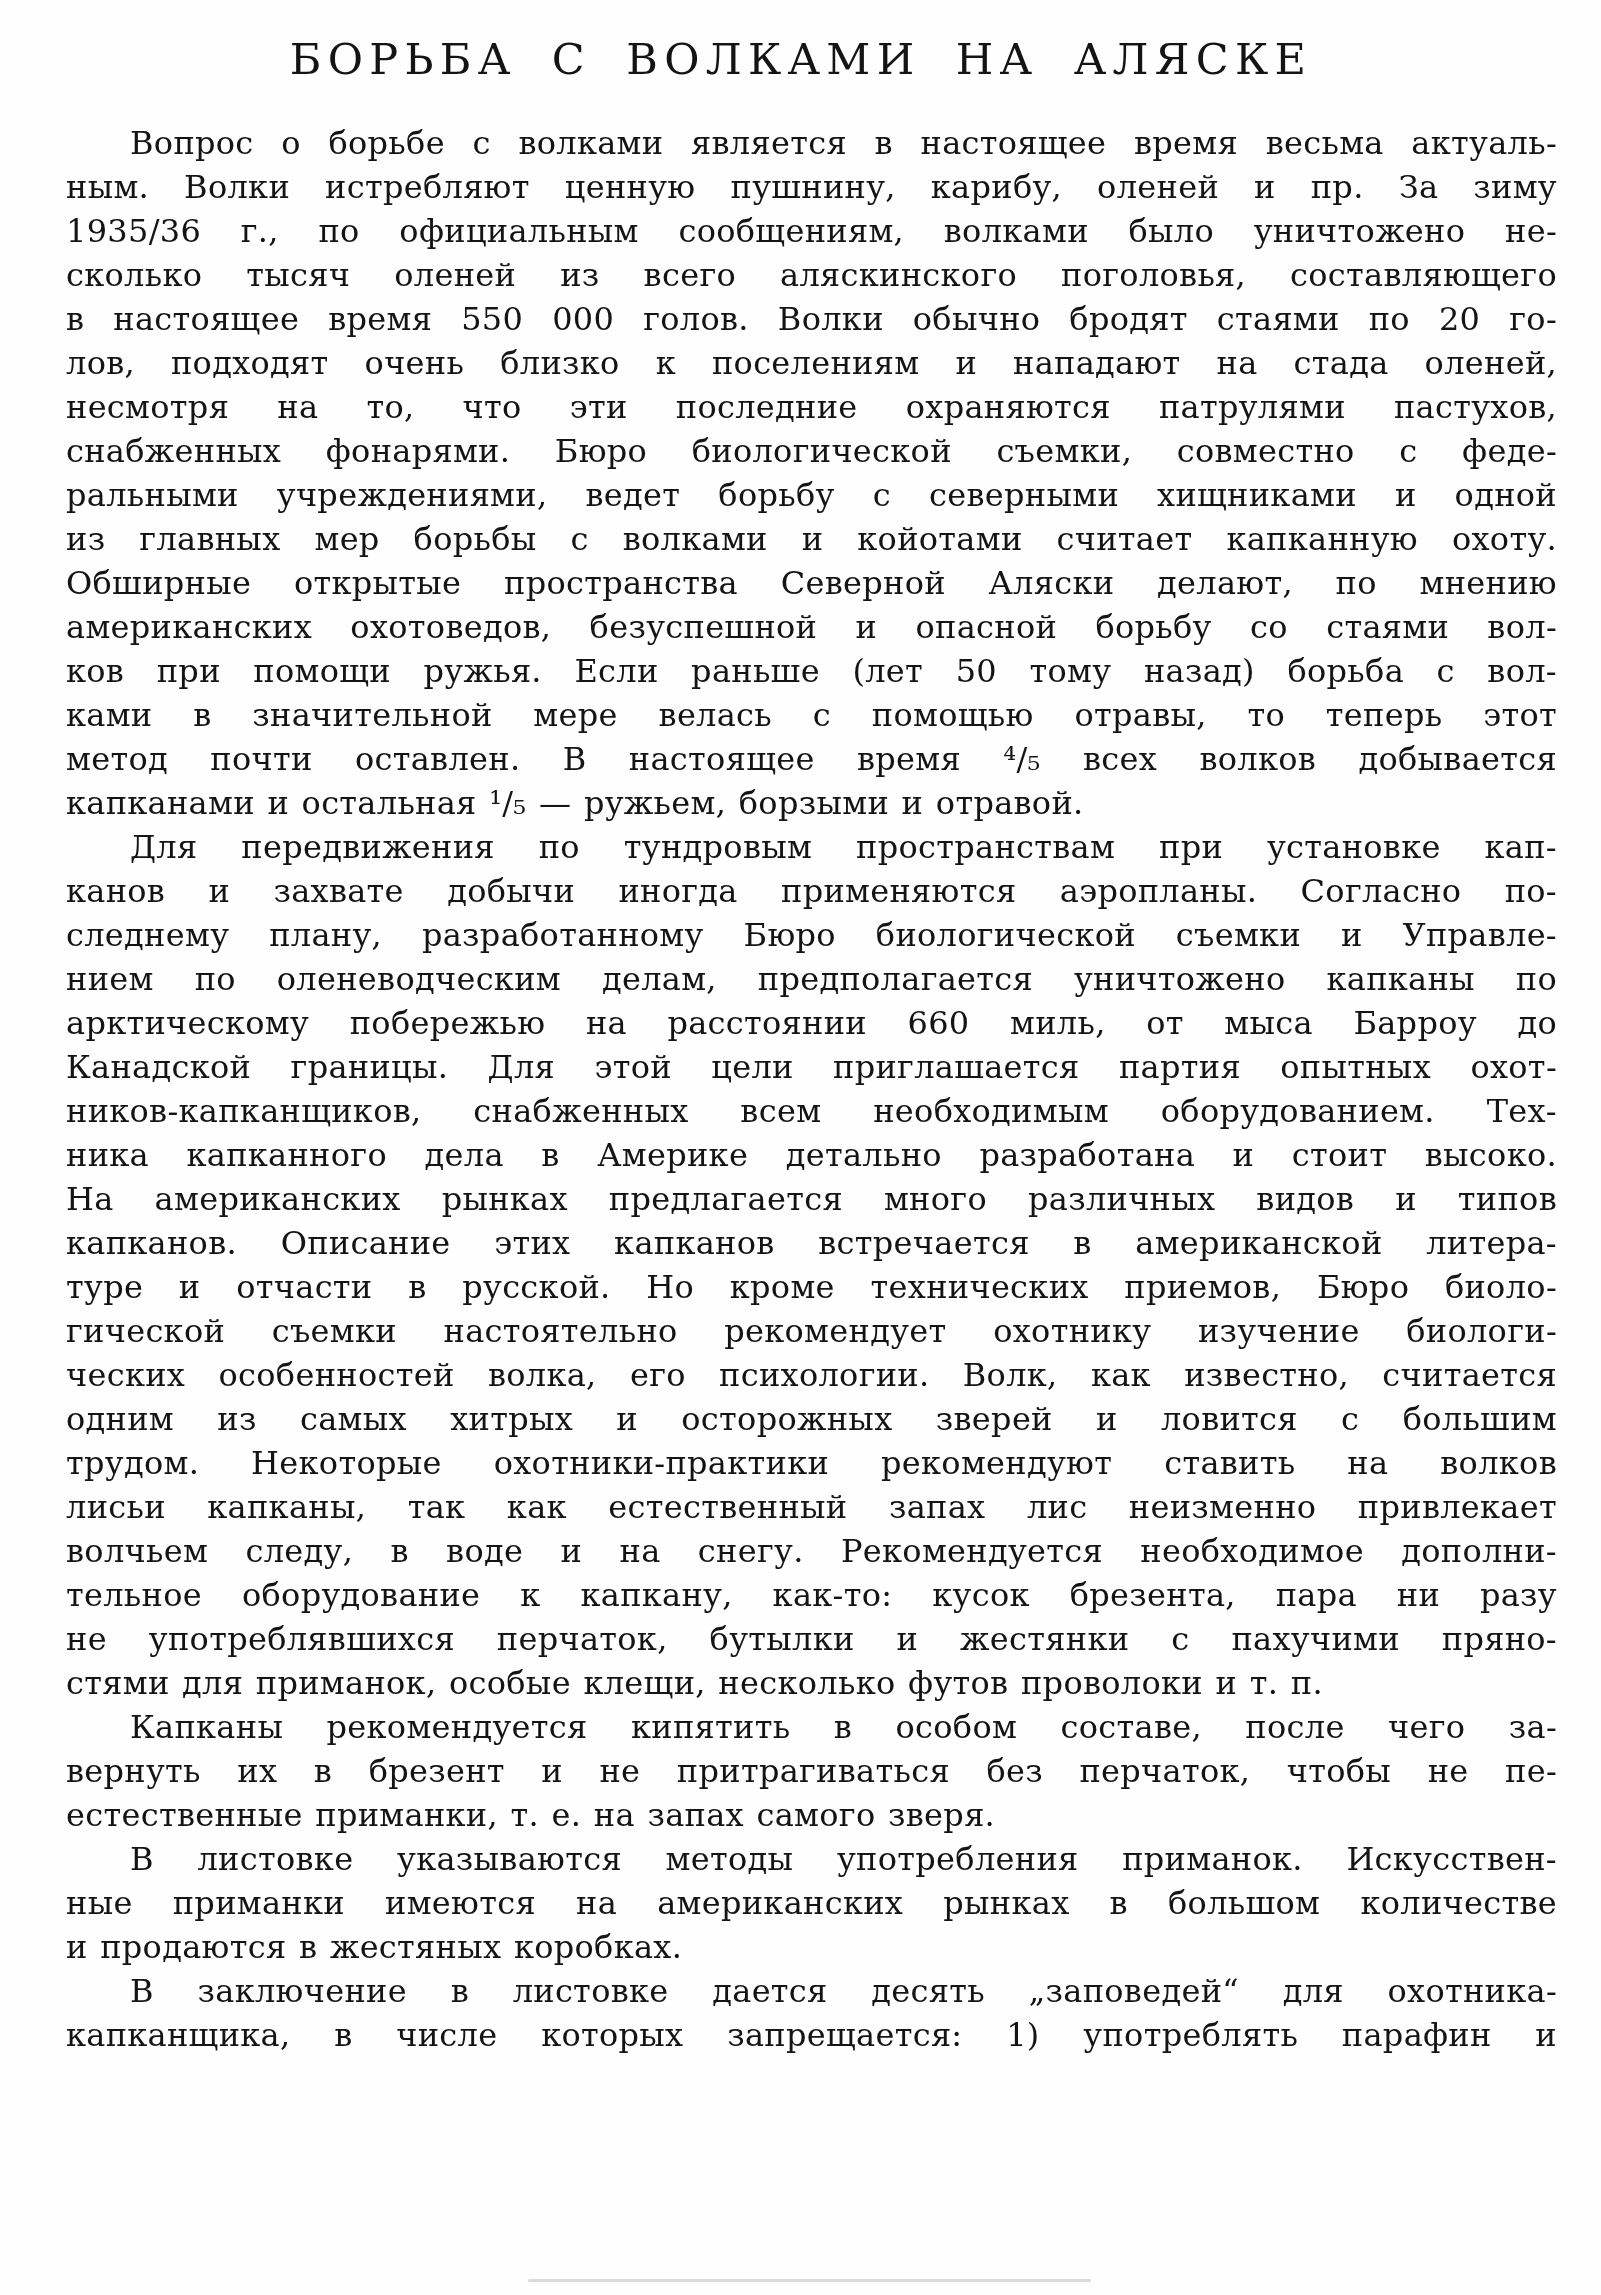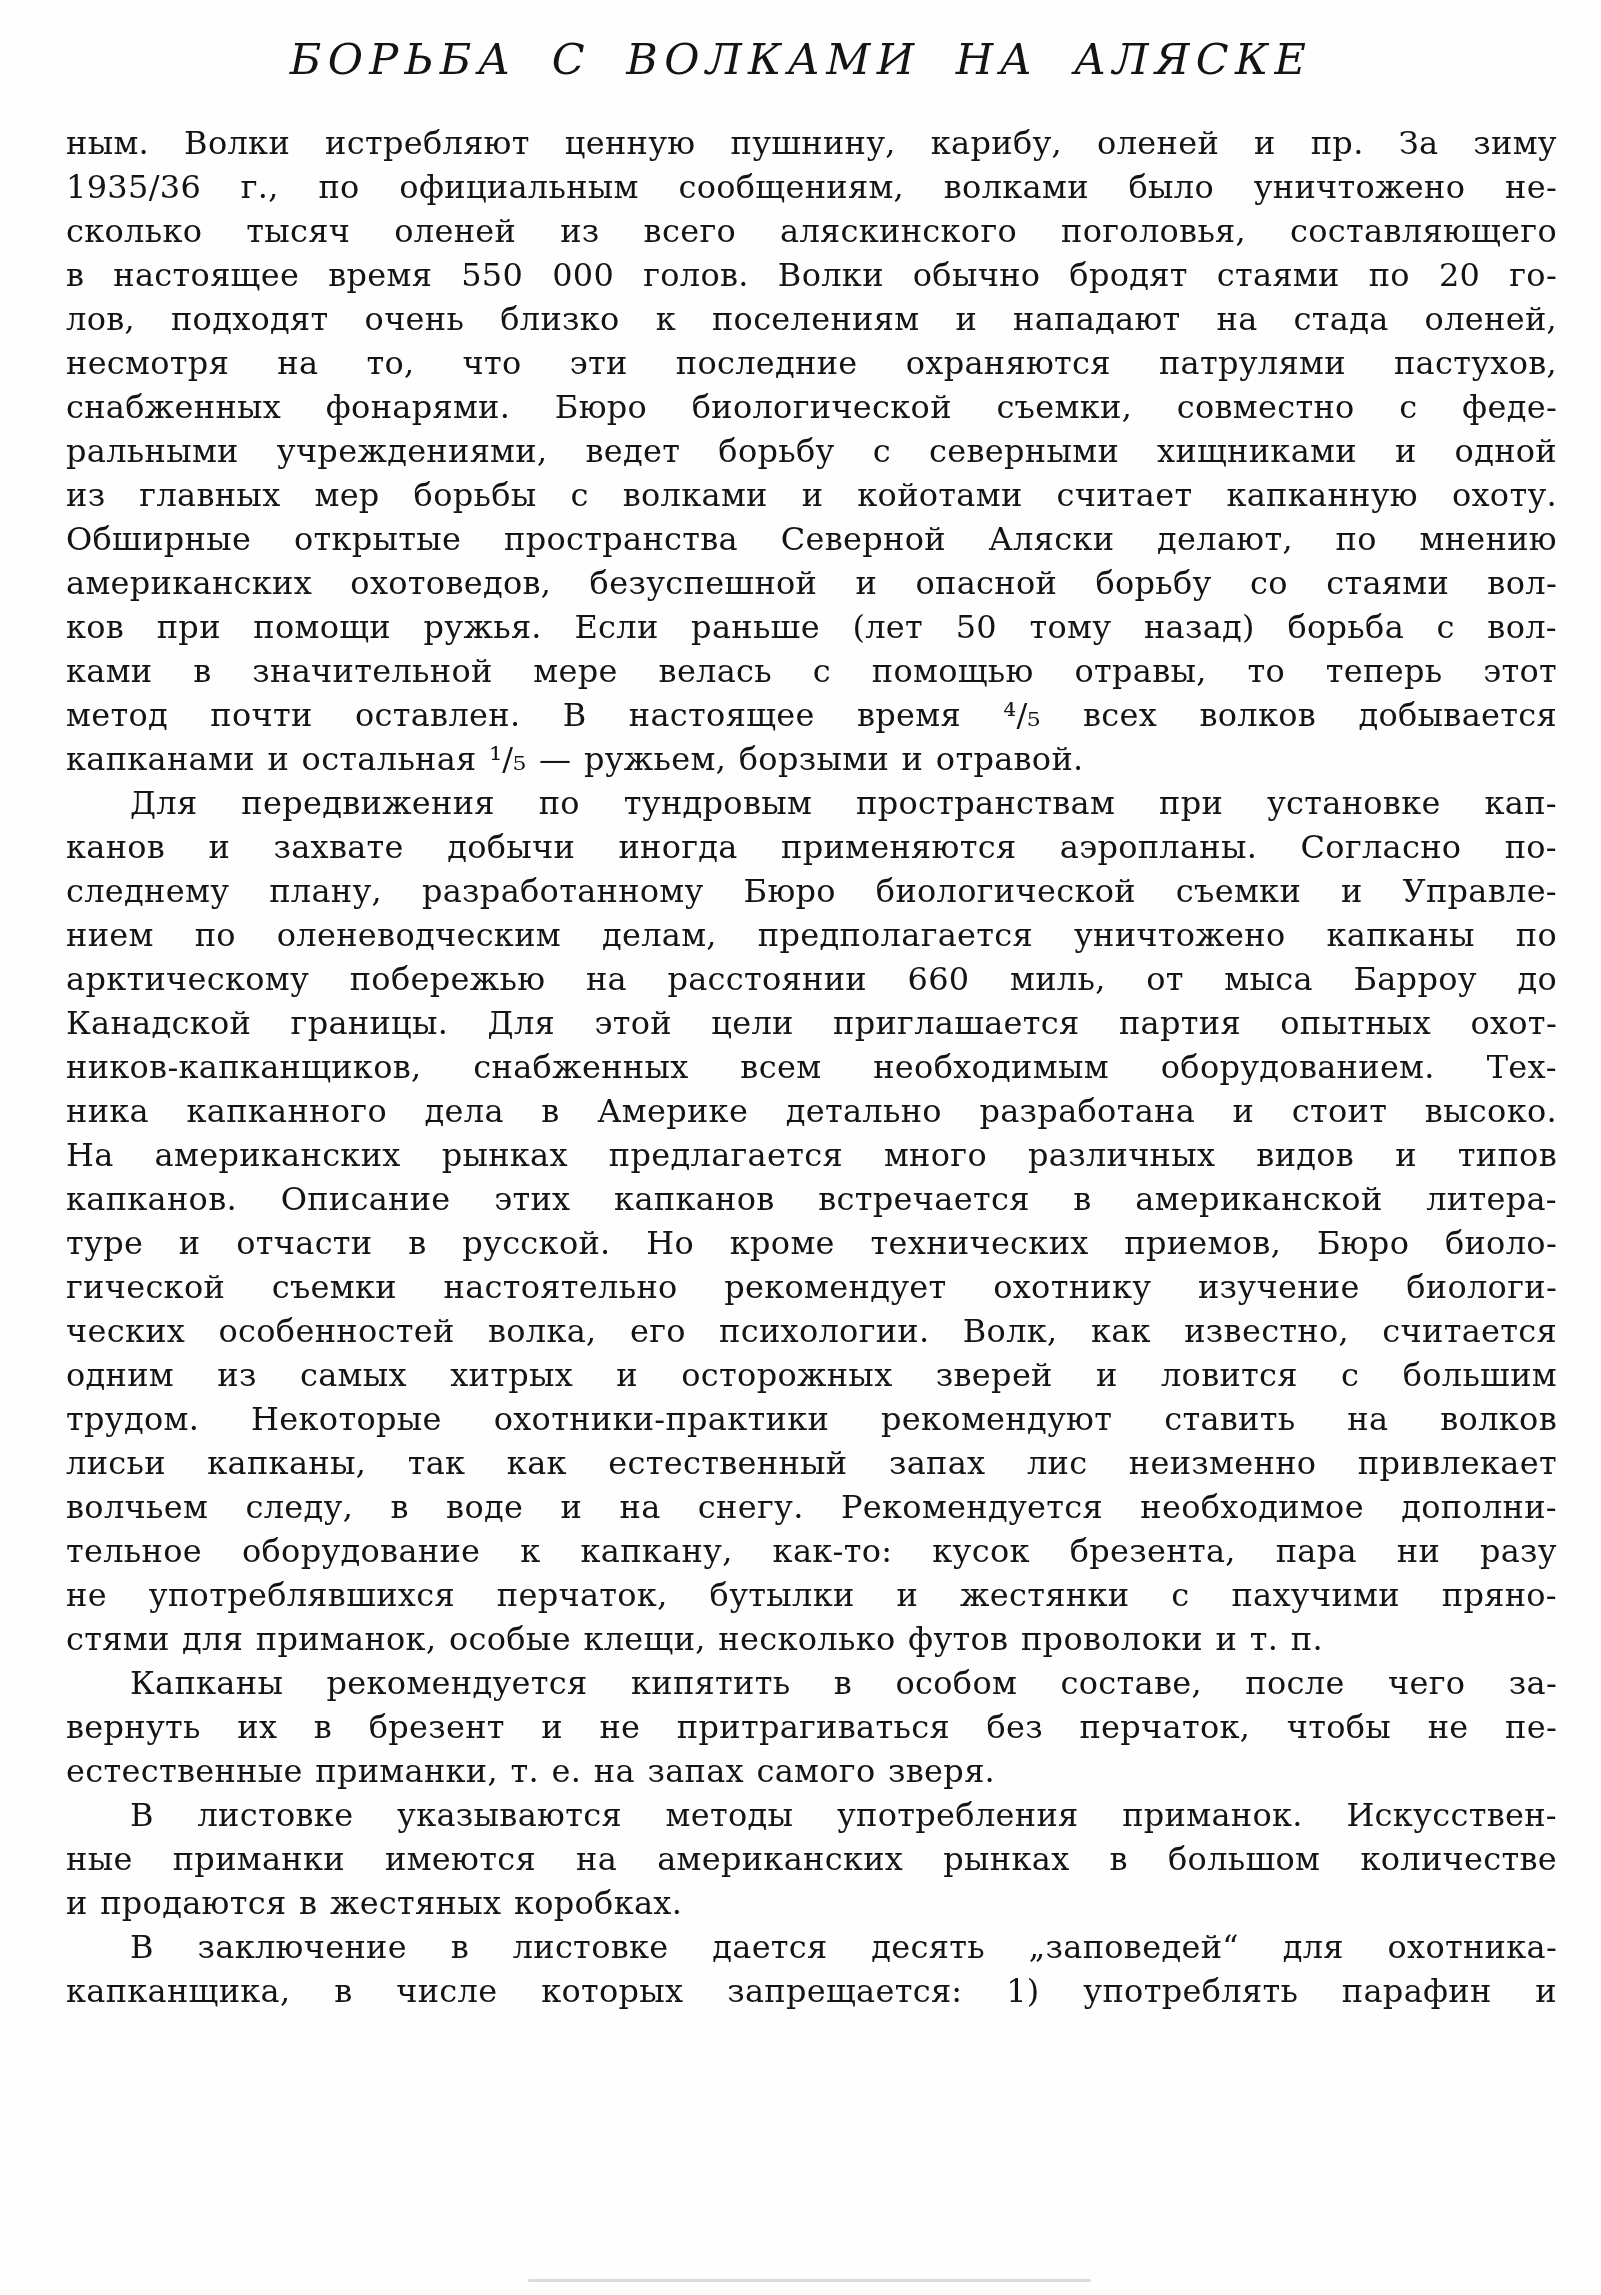--- a/index.html
+++ b/index.html
@@ -19,21 +19,20 @@
   .title {
     margin: 0;
     padding-top: 36px;
     text-align: center;
     font-size: 43px;
     font-weight: normal;
     letter-spacing: 6.3px;
     word-spacing: 15.3px;
     line-height: 1.1;
     white-space: nowrap;
-    font-style: italic;
   }
   .body {
     margin-top: 38px;
     padding: 0 45px 0 66px;
   }
   .paragraph {
     margin: 0;
     padding: 0;
   }
   .line {
@@ -65,20 +64,21 @@
   }
 </style>
 </head>
 <body>
 
 <div class="page">
   <h1 class="title">БОРЬБА С ВОЛКАМИ НА АЛЯСКЕ</h1>
 
   <div class="body" id="article-body">
       <div class="paragraph">
+        <div class="line indent">Вопрос о борьбе с волками является в настоящее время весьма актуаль-</div>
         <div class="line">ным. Волки истребляют ценную пушнину, карибу, оленей и пр. За зиму</div>
         <div class="line">1935/36 г., по официальным сообщениям, волками было уничтожено не-</div>
         <div class="line">сколько тысяч оленей из всего аляскинского поголовья, составляющего</div>
         <div class="line">в настоящее время 550 000 голов. Волки обычно бродят стаями по 20 го-</div>
         <div class="line">лов, подходят очень близко к поселениям и нападают на стада оленей,</div>
         <div class="line">несмотря на то, что эти последние охраняются патрулями пастухов,</div>
         <div class="line">снабженных фонарями. Бюро биологической съемки, совместно с феде-</div>
         <div class="line">ральными учреждениями, ведет борьбу с северными хищниками и одной</div>
         <div class="line">из главных мер борьбы с волками и койотами считает капканную охоту.</div>
         <div class="line">Обширные открытые пространства Северной Аляски делают, по мнению</div>

